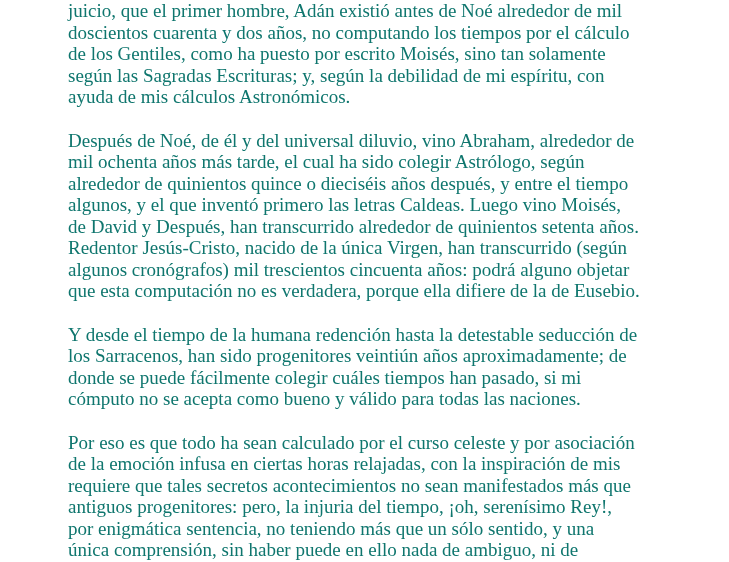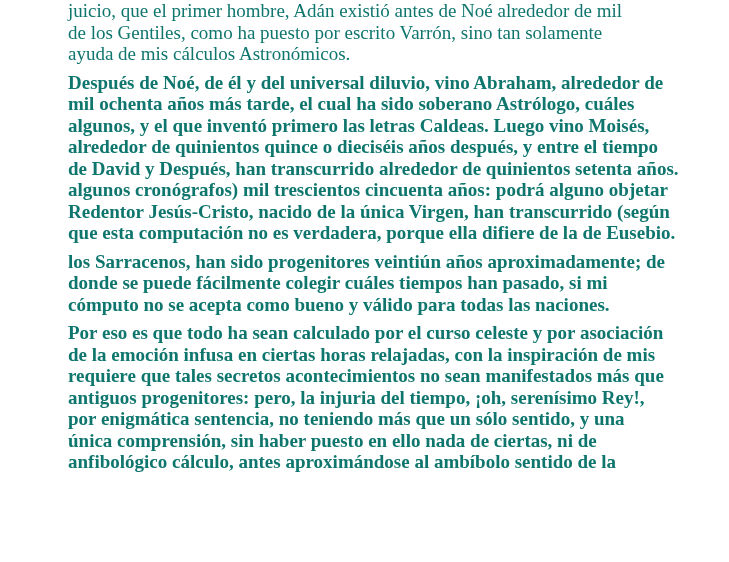--- a/index.html
+++ b/index.html
@@ -13,62 +13,64 @@
     background: #ffffff;
   }
   .page {
     padding: 0 0 0 68px;
     width: 661px;
   }
   .para {
     margin: 0;
   }
   .para + .para {
-    margin-top: 7px;
-    font-weight: bold;
+    margin-top: 22px;
   }
   .line {
     font-family: "Liberation Serif", "DejaVu Serif", serif;
     font-size: 19px;
     line-height: 21.5px;
     color: #0f766e;
     white-space: nowrap;
   }
 </style>
 </head>
 <body>
 
 <div class="page">
 
   <div class="para">
     <div class="line">juicio, que el primer hombre, Adán existió antes de Noé alrededor de mil</div>
-    <div class="line">de los Gentiles, como ha puesto por escrito Varrón, sino tan solamente</div>
+    <div class="line">doscientos cuarenta y dos años, no computando los tiempos por el cálculo</div>
+    <div class="line">de los Gentiles, como ha puesto por escrito Moisés, sino tan solamente</div>
+    <div class="line">según las Sagradas Escrituras; y, según la debilidad de mi espíritu, con</div>
     <div class="line">ayuda de mis cálculos Astronómicos.</div>
   </div>
 
   <div class="para">
     <div class="line">Después de Noé, de él y del universal diluvio, vino Abraham, alrededor de</div>
-    <div class="line">mil ochenta años más tarde, el cual ha sido soberano Astrólogo, cuáles</div>
+    <div class="line">mil ochenta años más tarde, el cual ha sido colegir Astrólogo, según</div>
+    <div class="line">alrededor de quinientos quince o dieciséis años después, y entre el tiempo</div>
     <div class="line">algunos, y el que inventó primero las letras Caldeas. Luego vino Moisés,</div>
-    <div class="line">alrededor de quinientos quince o dieciséis años después, y entre el tiempo</div>
     <div class="line">de David y Después, han transcurrido alrededor de quinientos setenta años.</div>
+    <div class="line">Redentor Jesús-Cristo, nacido de la única Virgen, han transcurrido (según</div>
     <div class="line">algunos cronógrafos) mil trescientos cincuenta años: podrá alguno objetar</div>
-    <div class="line">Redentor Jesús-Cristo, nacido de la única Virgen, han transcurrido (según</div>
     <div class="line">que esta computación no es verdadera, porque ella difiere de la de Eusebio.</div>
   </div>
 
   <div class="para">
+    <div class="line">Y desde el tiempo de la humana redención hasta la detestable seducción de</div>
     <div class="line">los Sarracenos, han sido progenitores veintiún años aproximadamente; de</div>
     <div class="line">donde se puede fácilmente colegir cuáles tiempos han pasado, si mi</div>
     <div class="line">cómputo no se acepta como bueno y válido para todas las naciones.</div>
   </div>
 
   <div class="para">
     <div class="line">Por eso es que todo ha sean calculado por el curso celeste y por asociación</div>
     <div class="line">de la emoción infusa en ciertas horas relajadas, con la inspiración de mis</div>
     <div class="line">requiere que tales secretos acontecimientos no sean manifestados más que</div>
     <div class="line">antiguos progenitores: pero, la injuria del tiempo, ¡oh, serenísimo Rey!,</div>
     <div class="line">por enigmática sentencia, no teniendo más que un sólo sentido, y una</div>
-    <div class="line">única comprensión, sin haber puesto en ello nada de ciertas, ni de</div>
+    <div class="line">única comprensión, sin haber puede en ello nada de ambiguo, ni de</div>
     <div class="line">anfibológico cálculo, antes aproximándose al ambíbolo sentido de la</div>
   </div>
 
 </div>
 
 </body></html>

